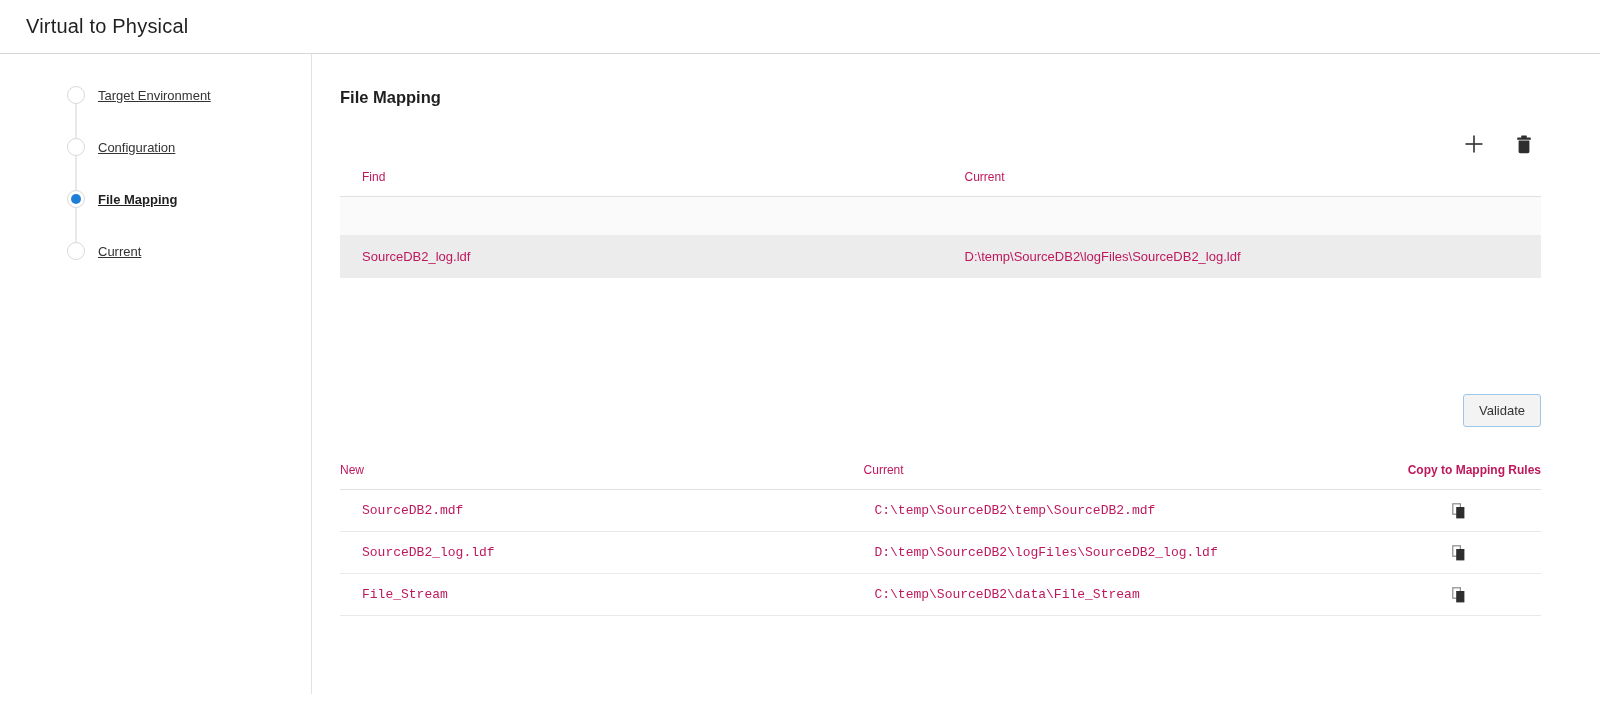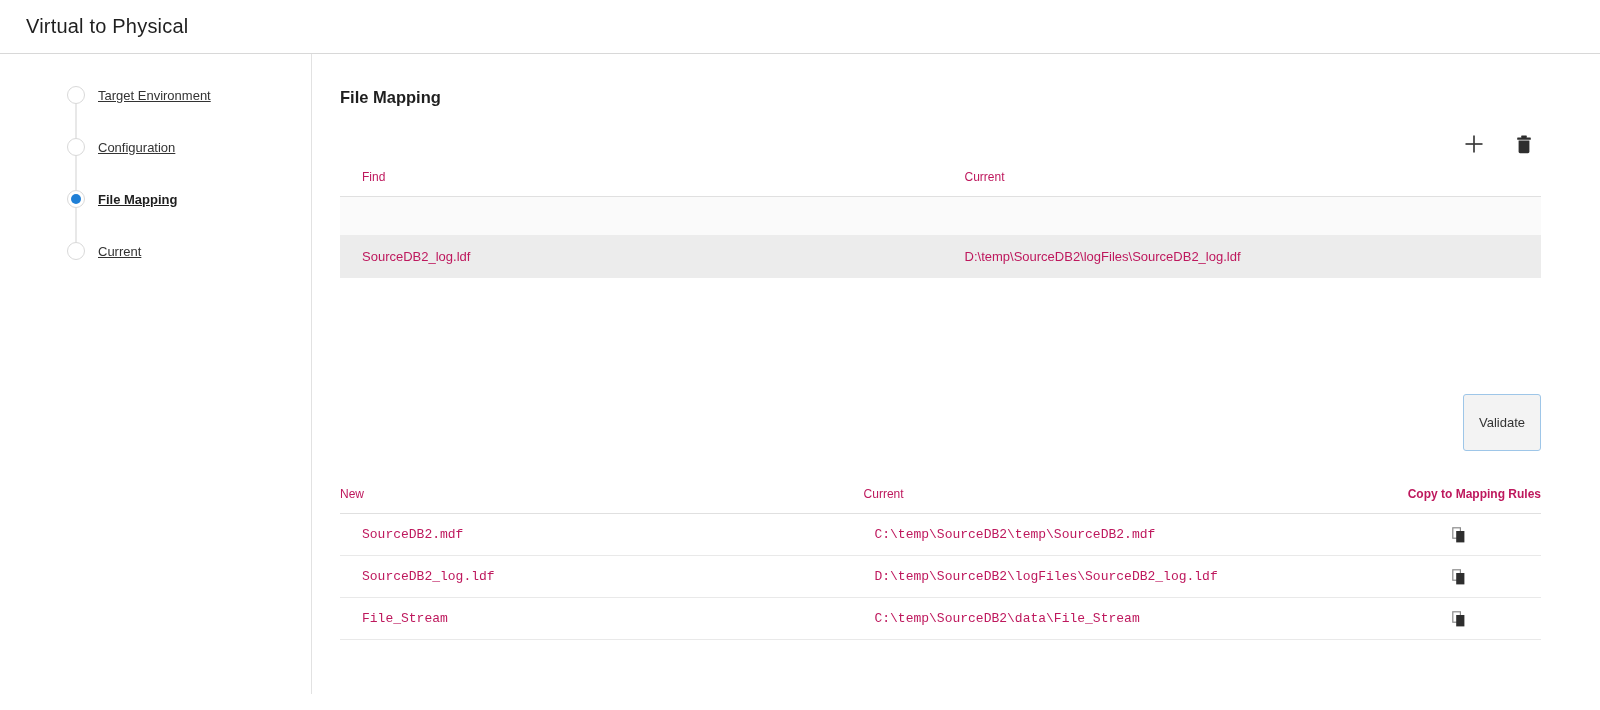--- a/index.html
+++ b/index.html
@@ -65,21 +65,21 @@
   .col-repl  { flex: 1; }
   .rule-row-empty { height: 38px; background: #fafafa; }
   .rule-row { height: 43px; cursor: pointer; }
   .rule-row.selected { background: #ececec; }
 
   
   .validate-row { display: flex; justify-content: flex-end; margin-top: 116px; }
   .validate-btn {
     font-family: inherit; font-size: 13px; color: #333;
     background: #f3f3f3; border: 1px solid #9ec6e8; border-radius: 3px;
-    padding: 20px 15px; cursor: pointer;
+    padding: 8px 15px; cursor: pointer;
   }
 
   
   .results { margin-top: 23px; }
   .col-current { flex: 0 0 44.5%; padding-left: 22px; }
   .col-new     { flex: 1; }
   .col-copy    { flex: 0 0 165px; display: flex; justify-content: center; }
   .col-copy-h  { flex: 0 0 165px; text-align: right; font-weight: bold; }
   .result-row { height: 42px; border-bottom: 1px solid #e9e9e9; font-family: Liberation Mono, monospace; }
 

